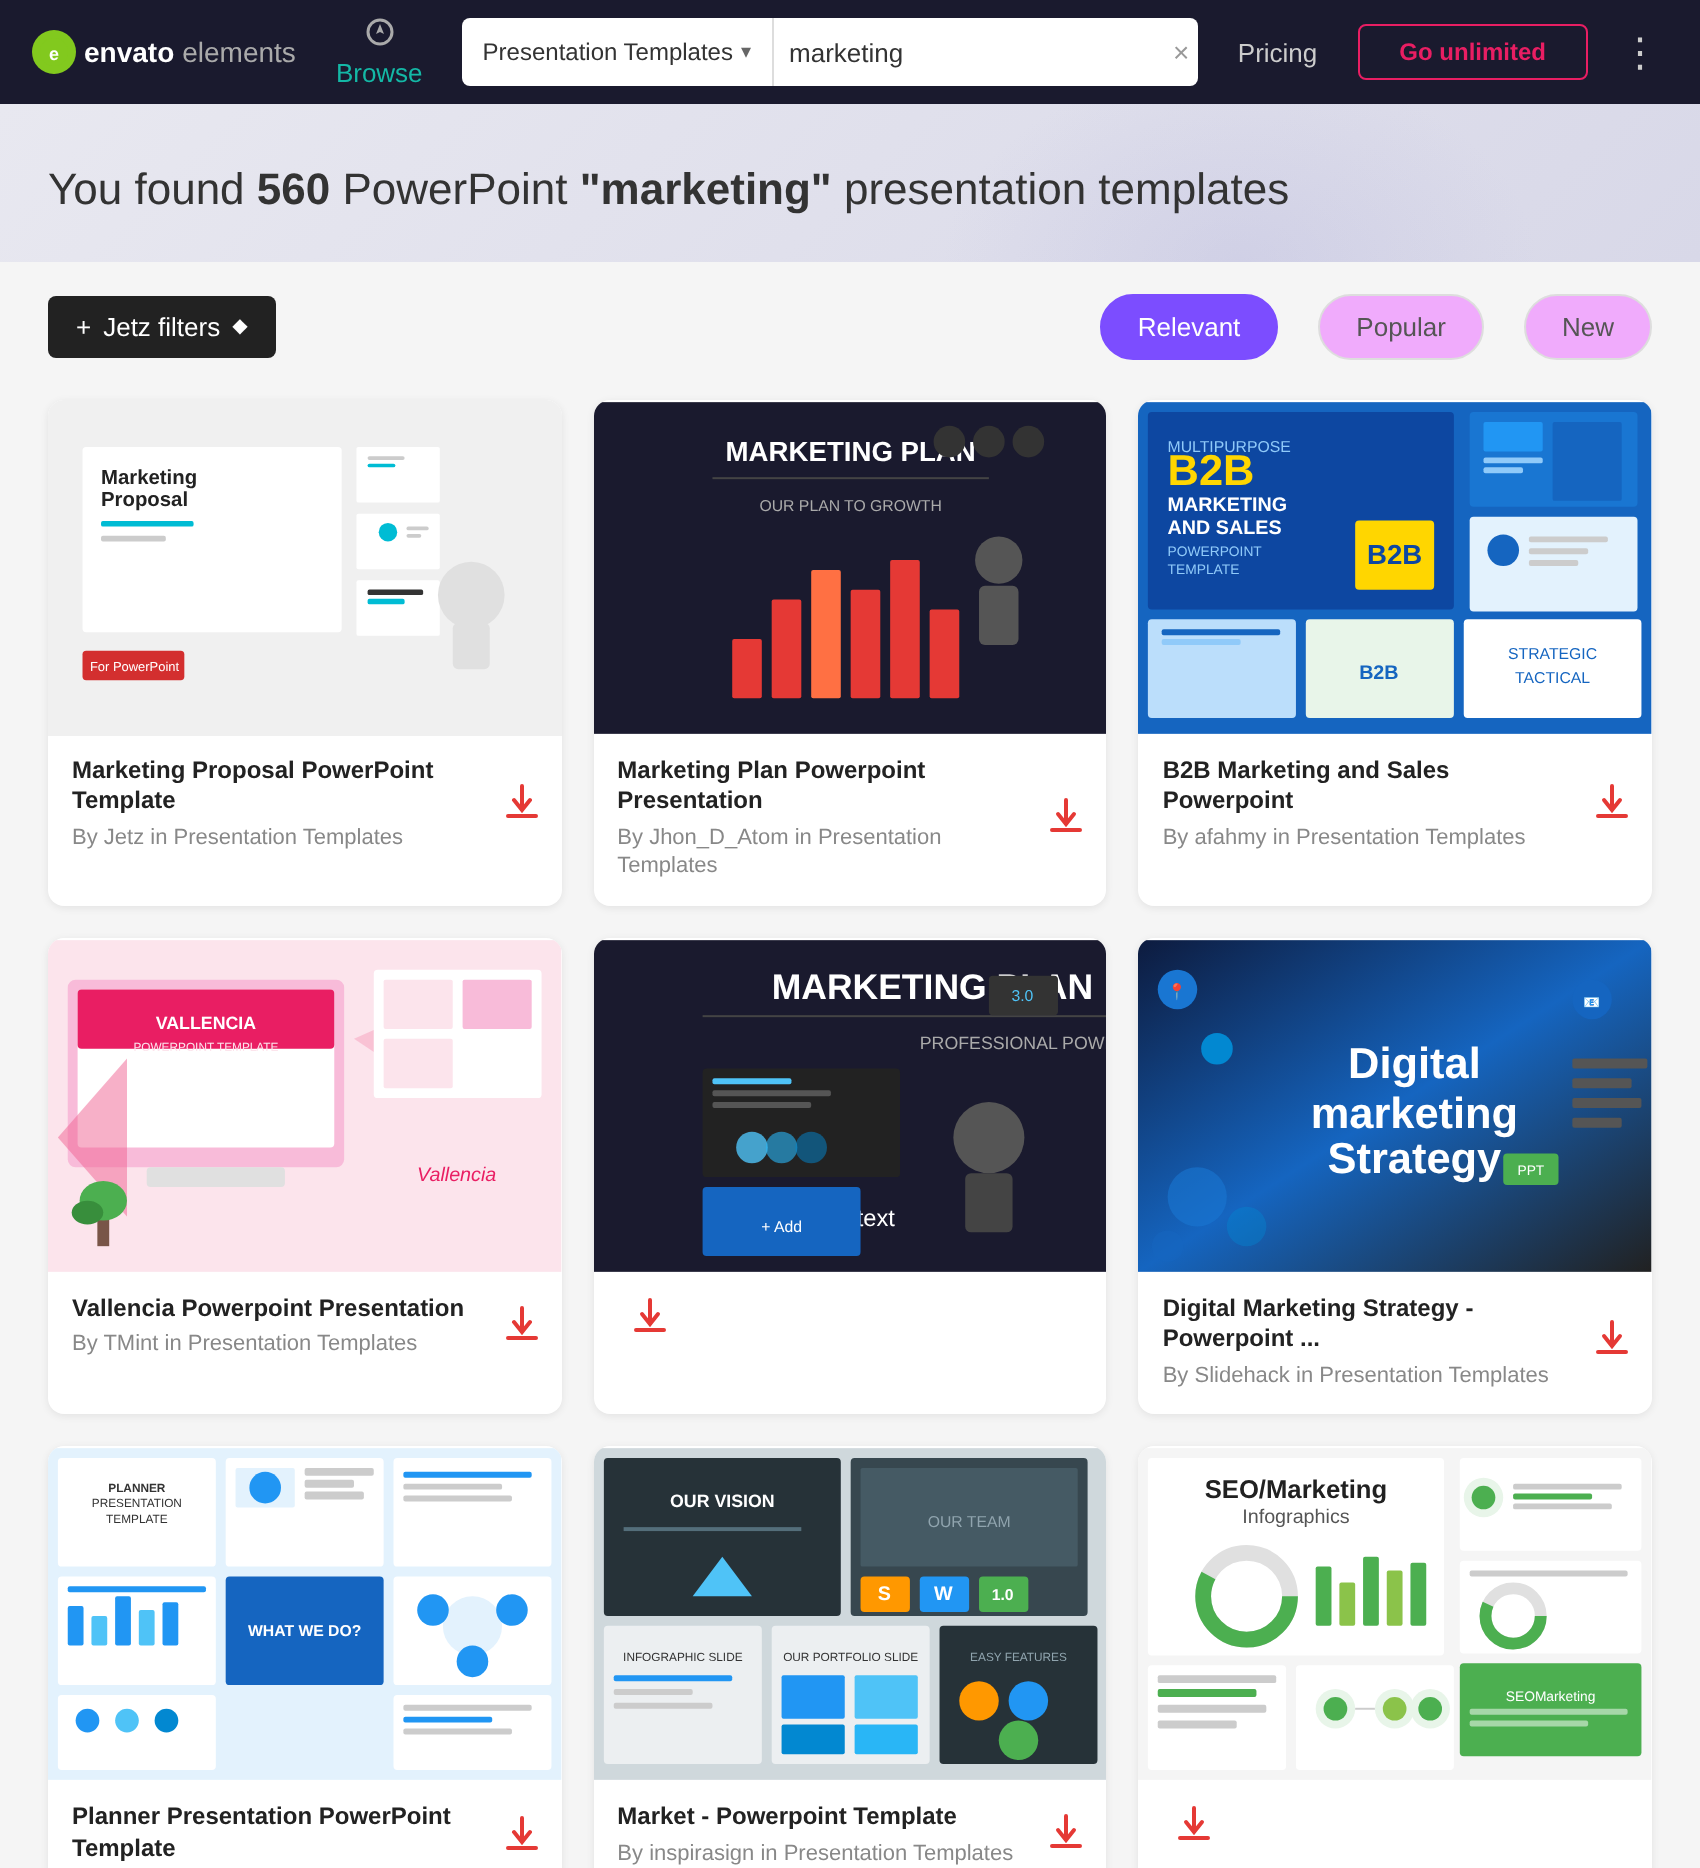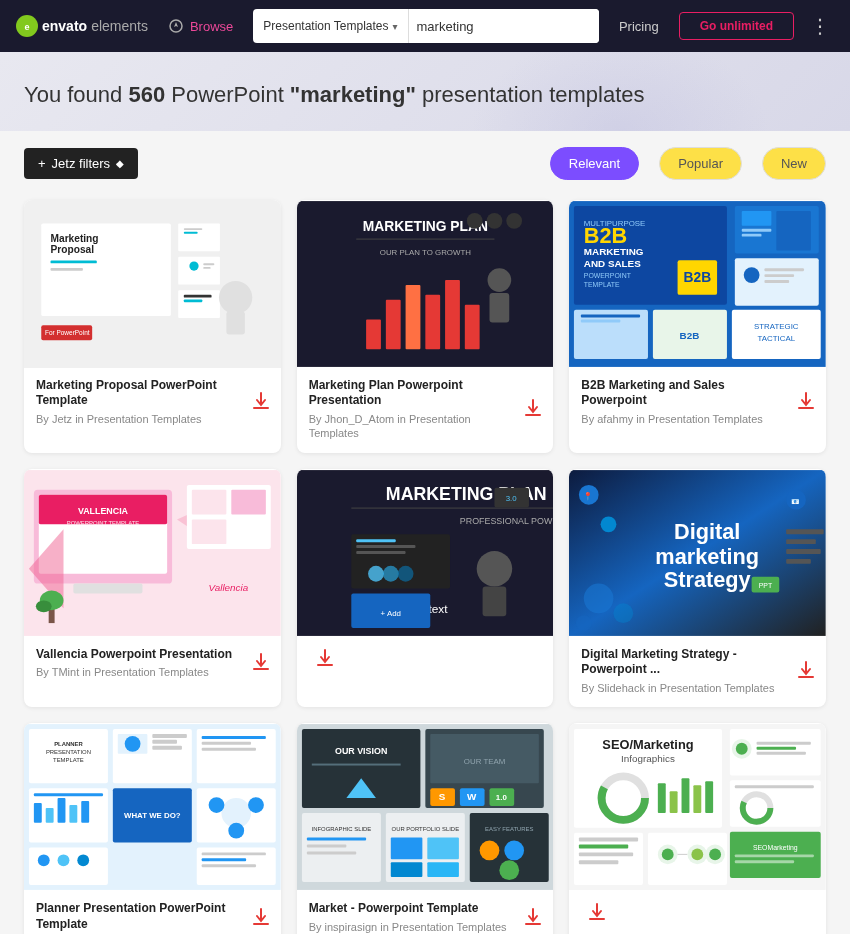--- a/index.html
+++ b/index.html
@@ -21,22 +21,23 @@
     }
     .logo-icon {
       width: 22px; height: 22px;
       background: #82c91e;
       border-radius: 50%;
       display: flex; align-items: center; justify-content: center;
       font-size: 11px; color: white; font-weight: bold;
     }
     .browse-btn {
       display: flex; align-items: center; gap: 6px;
-      color: #ec4899; font-size: 13px; cursor: pointer;
+      color: #14b8a6; font-size: 13px; cursor: pointer;
       padding: 4px 8px;
+      flex-direction: column;
     }
     .search-bar {
       flex: 1; display: flex; align-items: center;
       background: white; border-radius: 4px; overflow: hidden;
       height: 34px;
     }
     .search-category {
       display: flex; align-items: center; gap: 4px;
       padding: 0 10px;
       font-size: 12px; color: #333;
@@ -93,21 +94,21 @@
       background: #222; color: white;
       border: none; border-radius: 4px;
       padding: 8px 14px; font-size: 13px; cursor: pointer;
       font-weight: 500;
     }
     .filter-sort-group {
       display: flex; gap: 20px; margin-left: auto;
     }
     .sort-btn {
       padding: 8px 18px; border-radius: 20px;
-      border: 1px solid #ddd; background: #fde047;
+      border: 1px solid #ddd; background: #f0abfc;
       font-size: 13px; cursor: pointer; color: #555;
       font-weight: 500;
     }
     .sort-btn.active {
       background: #7c4dff; color: white; border-color: #7c4dff;
     }
 
     
     .results-grid {
       display: grid;

